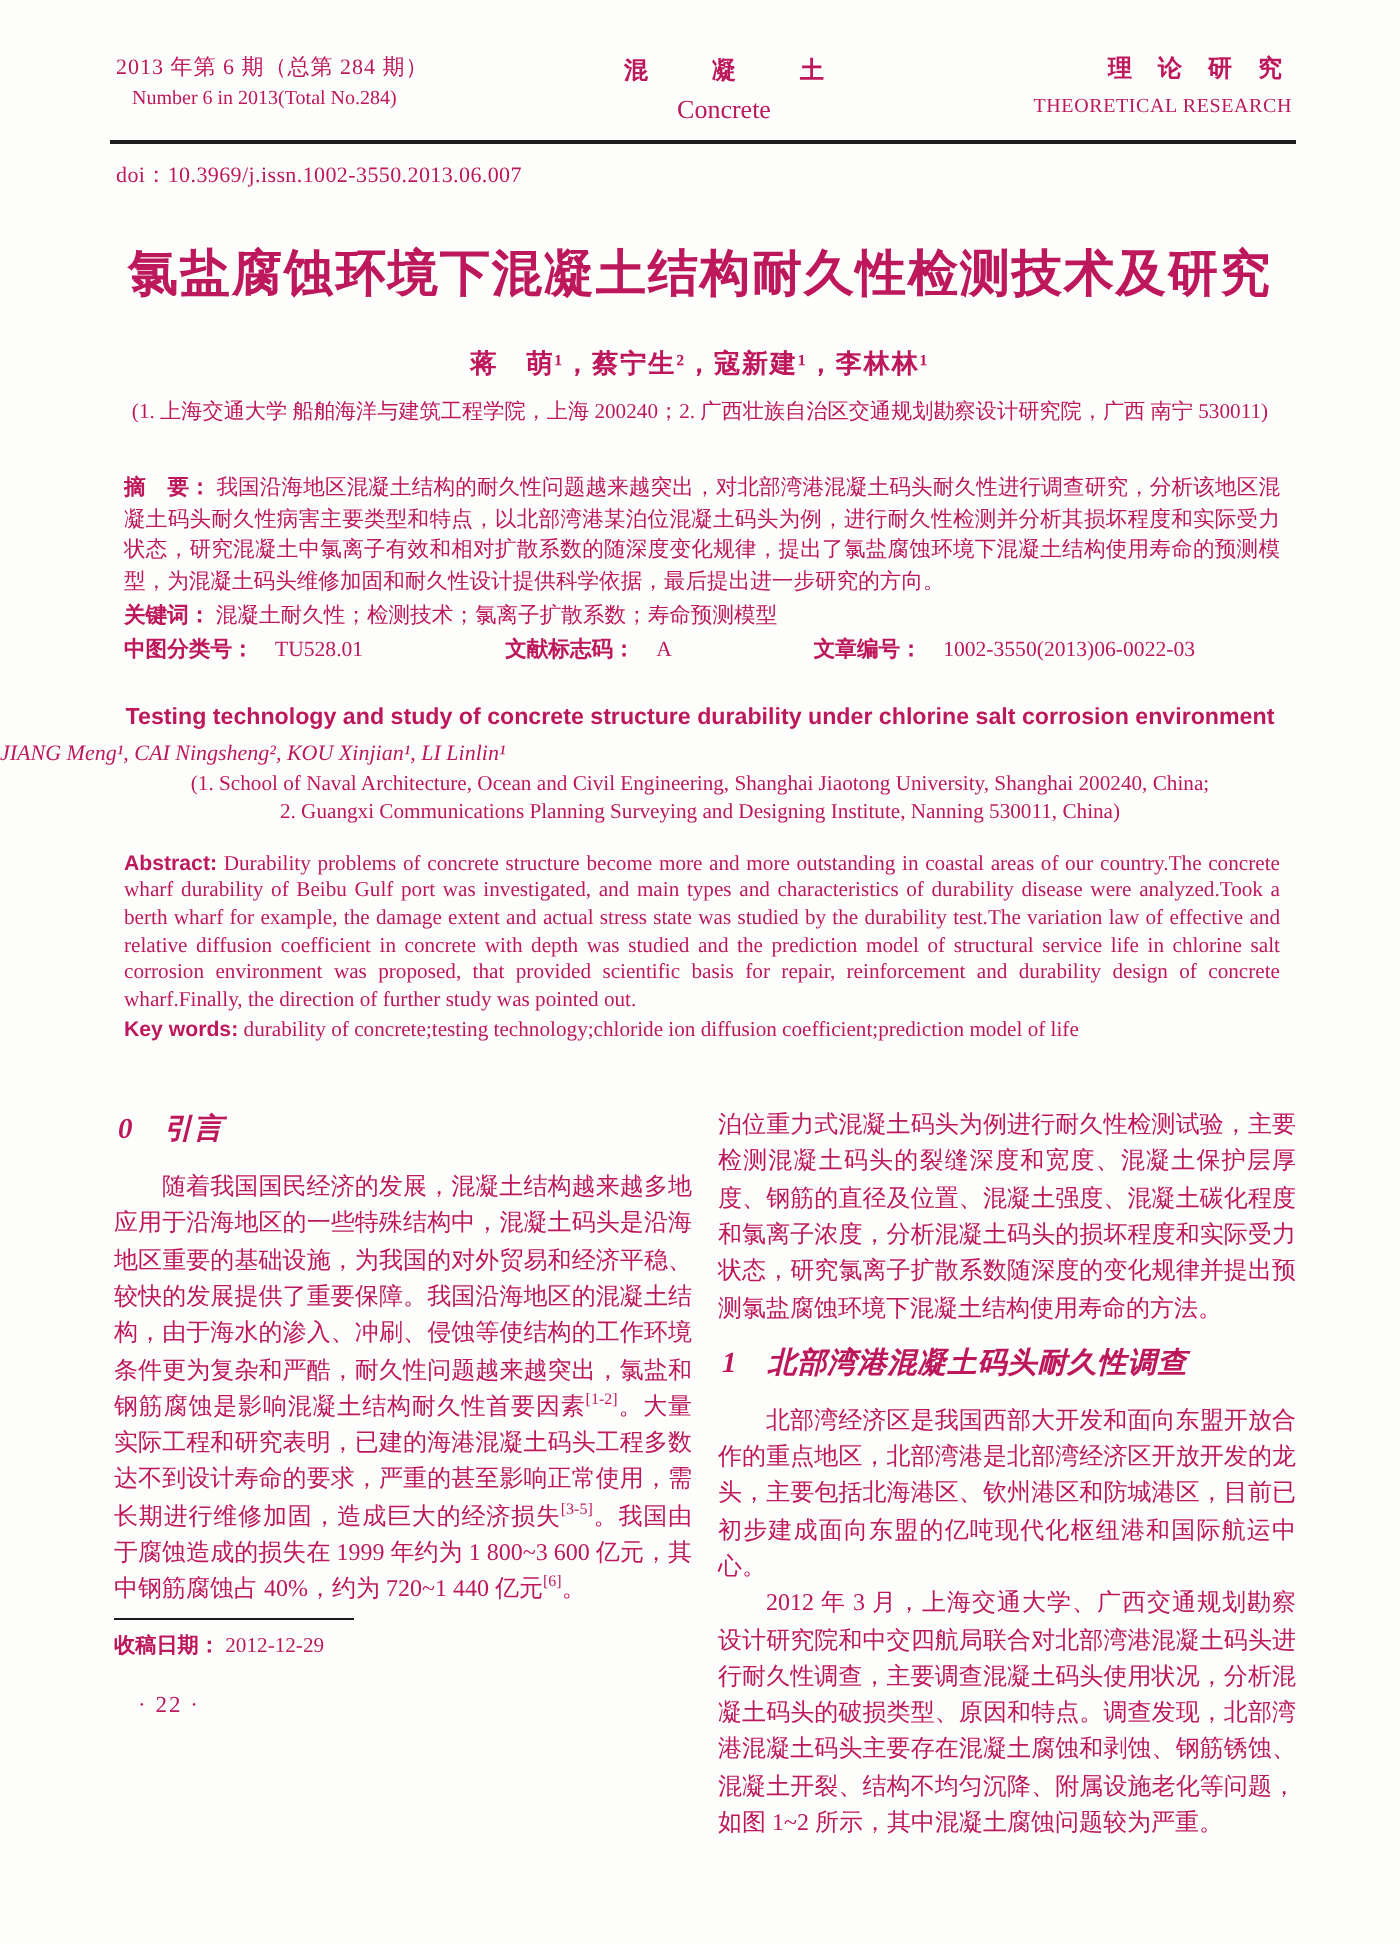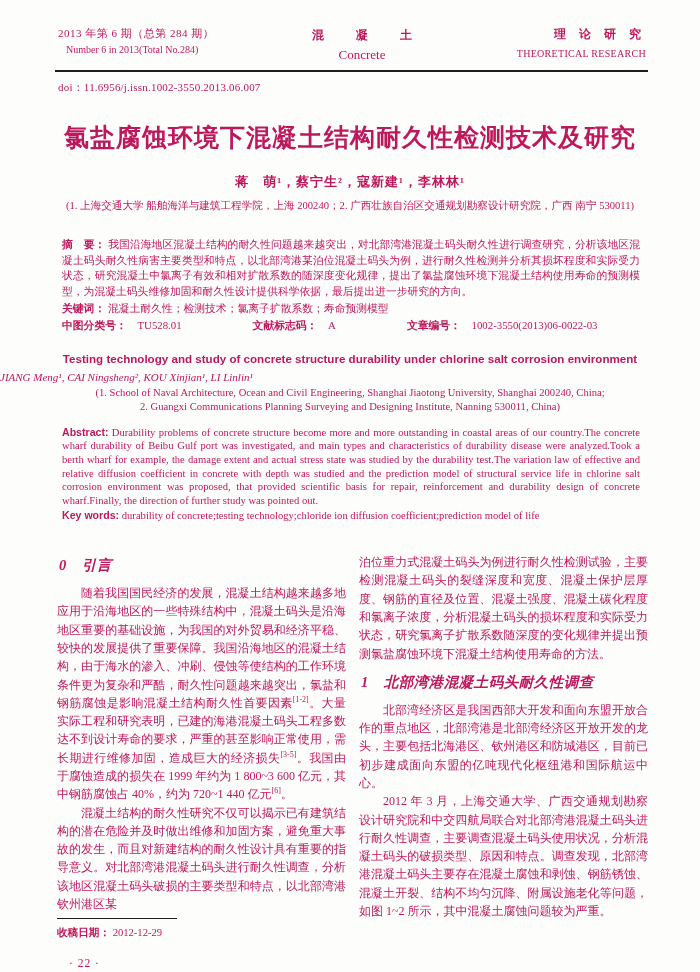--- a/index.html
+++ b/index.html
@@ -90,21 +90,21 @@
     <div class="h-center">
       <div class="journal-cn">混　凝　土</div>
       <div class="journal-en">Concrete</div>
     </div>
     <div class="h-right">
       <div class="col-cn">理 论 研 究</div>
       <div class="col-en">THEORETICAL RESEARCH</div>
     </div>
   </div>
   <hr class="rule">
-  <div class="doi">doi：11.6956/j.issn.1002-3550.2013.06.007</div>
+  <div class="doi">doi：10.3969/j.issn.1002-3550.2013.06.007</div>
 
   <h1 class="title-cn sans" style="margin-bottom:0;">氯盐腐蚀环境下混凝土结构耐久性检测技术及研究</h1>
   <div class="authors-cn">蒋　萌¹，蔡宁生²，寇新建¹，李林林¹</div>
   <div class="affil-cn">(1. 上海交通大学 船舶海洋与建筑工程学院，上海 200240；2. 广西壮族自治区交通规划勘察设计研究院，广西 南宁 530011)</div>
 
   <div class="cn-meta">
     <div>
       <span class="lbl">摘　要：</span>
       <span>我国沿海地区混凝土结构的耐久性问题越来越突出，对北部湾港混凝土码头耐久性进行调查研究，分析该地区混凝土码头耐久性病害主要类型和特点，以北部湾港某泊位混凝土码头为例，进行耐久性检测并分析其损坏程度和实际受力状态，研究混凝土中氯离子有效和相对扩散系数的随深度变化规律，提出了氯盐腐蚀环境下混凝土结构使用寿命的预测模型，为混凝土码头维修加固和耐久性设计提供科学依据，最后提出进一步研究的方向。</span>
     </div>
@@ -138,21 +138,20 @@
   </div>
   <div class="en-kw">
     <span class="en-lbl">Key words:</span>
     <span>durability of concrete;testing technology;chloride ion diffusion coefficient;prediction model of life</span>
   </div>
 
   <div class="columns">
     <div class="col">
       <div class="section-h">0　引言</div>
       <p class="bp">随着我国国民经济的发展，混凝土结构越来越多地应用于沿海地区的一些特殊结构中，混凝土码头是沿海地区重要的基础设施，为我国的对外贸易和经济平稳、较快的发展提供了重要保障。我国沿海地区的混凝土结构，由于海水的渗入、冲刷、侵蚀等使结构的工作环境条件更为复杂和严酷，耐久性问题越来越突出，氯盐和钢筋腐蚀是影响混凝土结构耐久性首要因素<sup>[1-2]</sup>。大量实际工程和研究表明，已建的海港混凝土码头工程多数达不到设计寿命的要求，严重的甚至影响正常使用，需长期进行维修加固，造成巨大的经济损失<sup>[3-5]</sup>。我国由于腐蚀造成的损失在 1999 年约为 1 800~3 600 亿元，其中钢筋腐蚀占 40%，约为 720~1 440 亿元<sup>[6]</sup>。</p>
-      <p class="bp">混凝土结构的耐久性研究不仅可以揭示已有建筑结构的潜在危险并及时做出维修和加固方案，避免重大事故的发生，而且对新建结构的耐久性设计具有重要的指导意义。对北部湾港混凝土码头进行耐久性调查，分析该地区混凝土码头破损的主要类型和特点，以北部湾港钦州港区某</p>
       <div class="receipt">
         <hr class="receipt-rule">
         <div class="receipt-line">
           <span class="lbl">收稿日期：</span>
           <span>2012-12-29</span>
         </div>
       </div>
       <div class="page-num">· 22 ·</div>
     </div>
     <div class="col">

